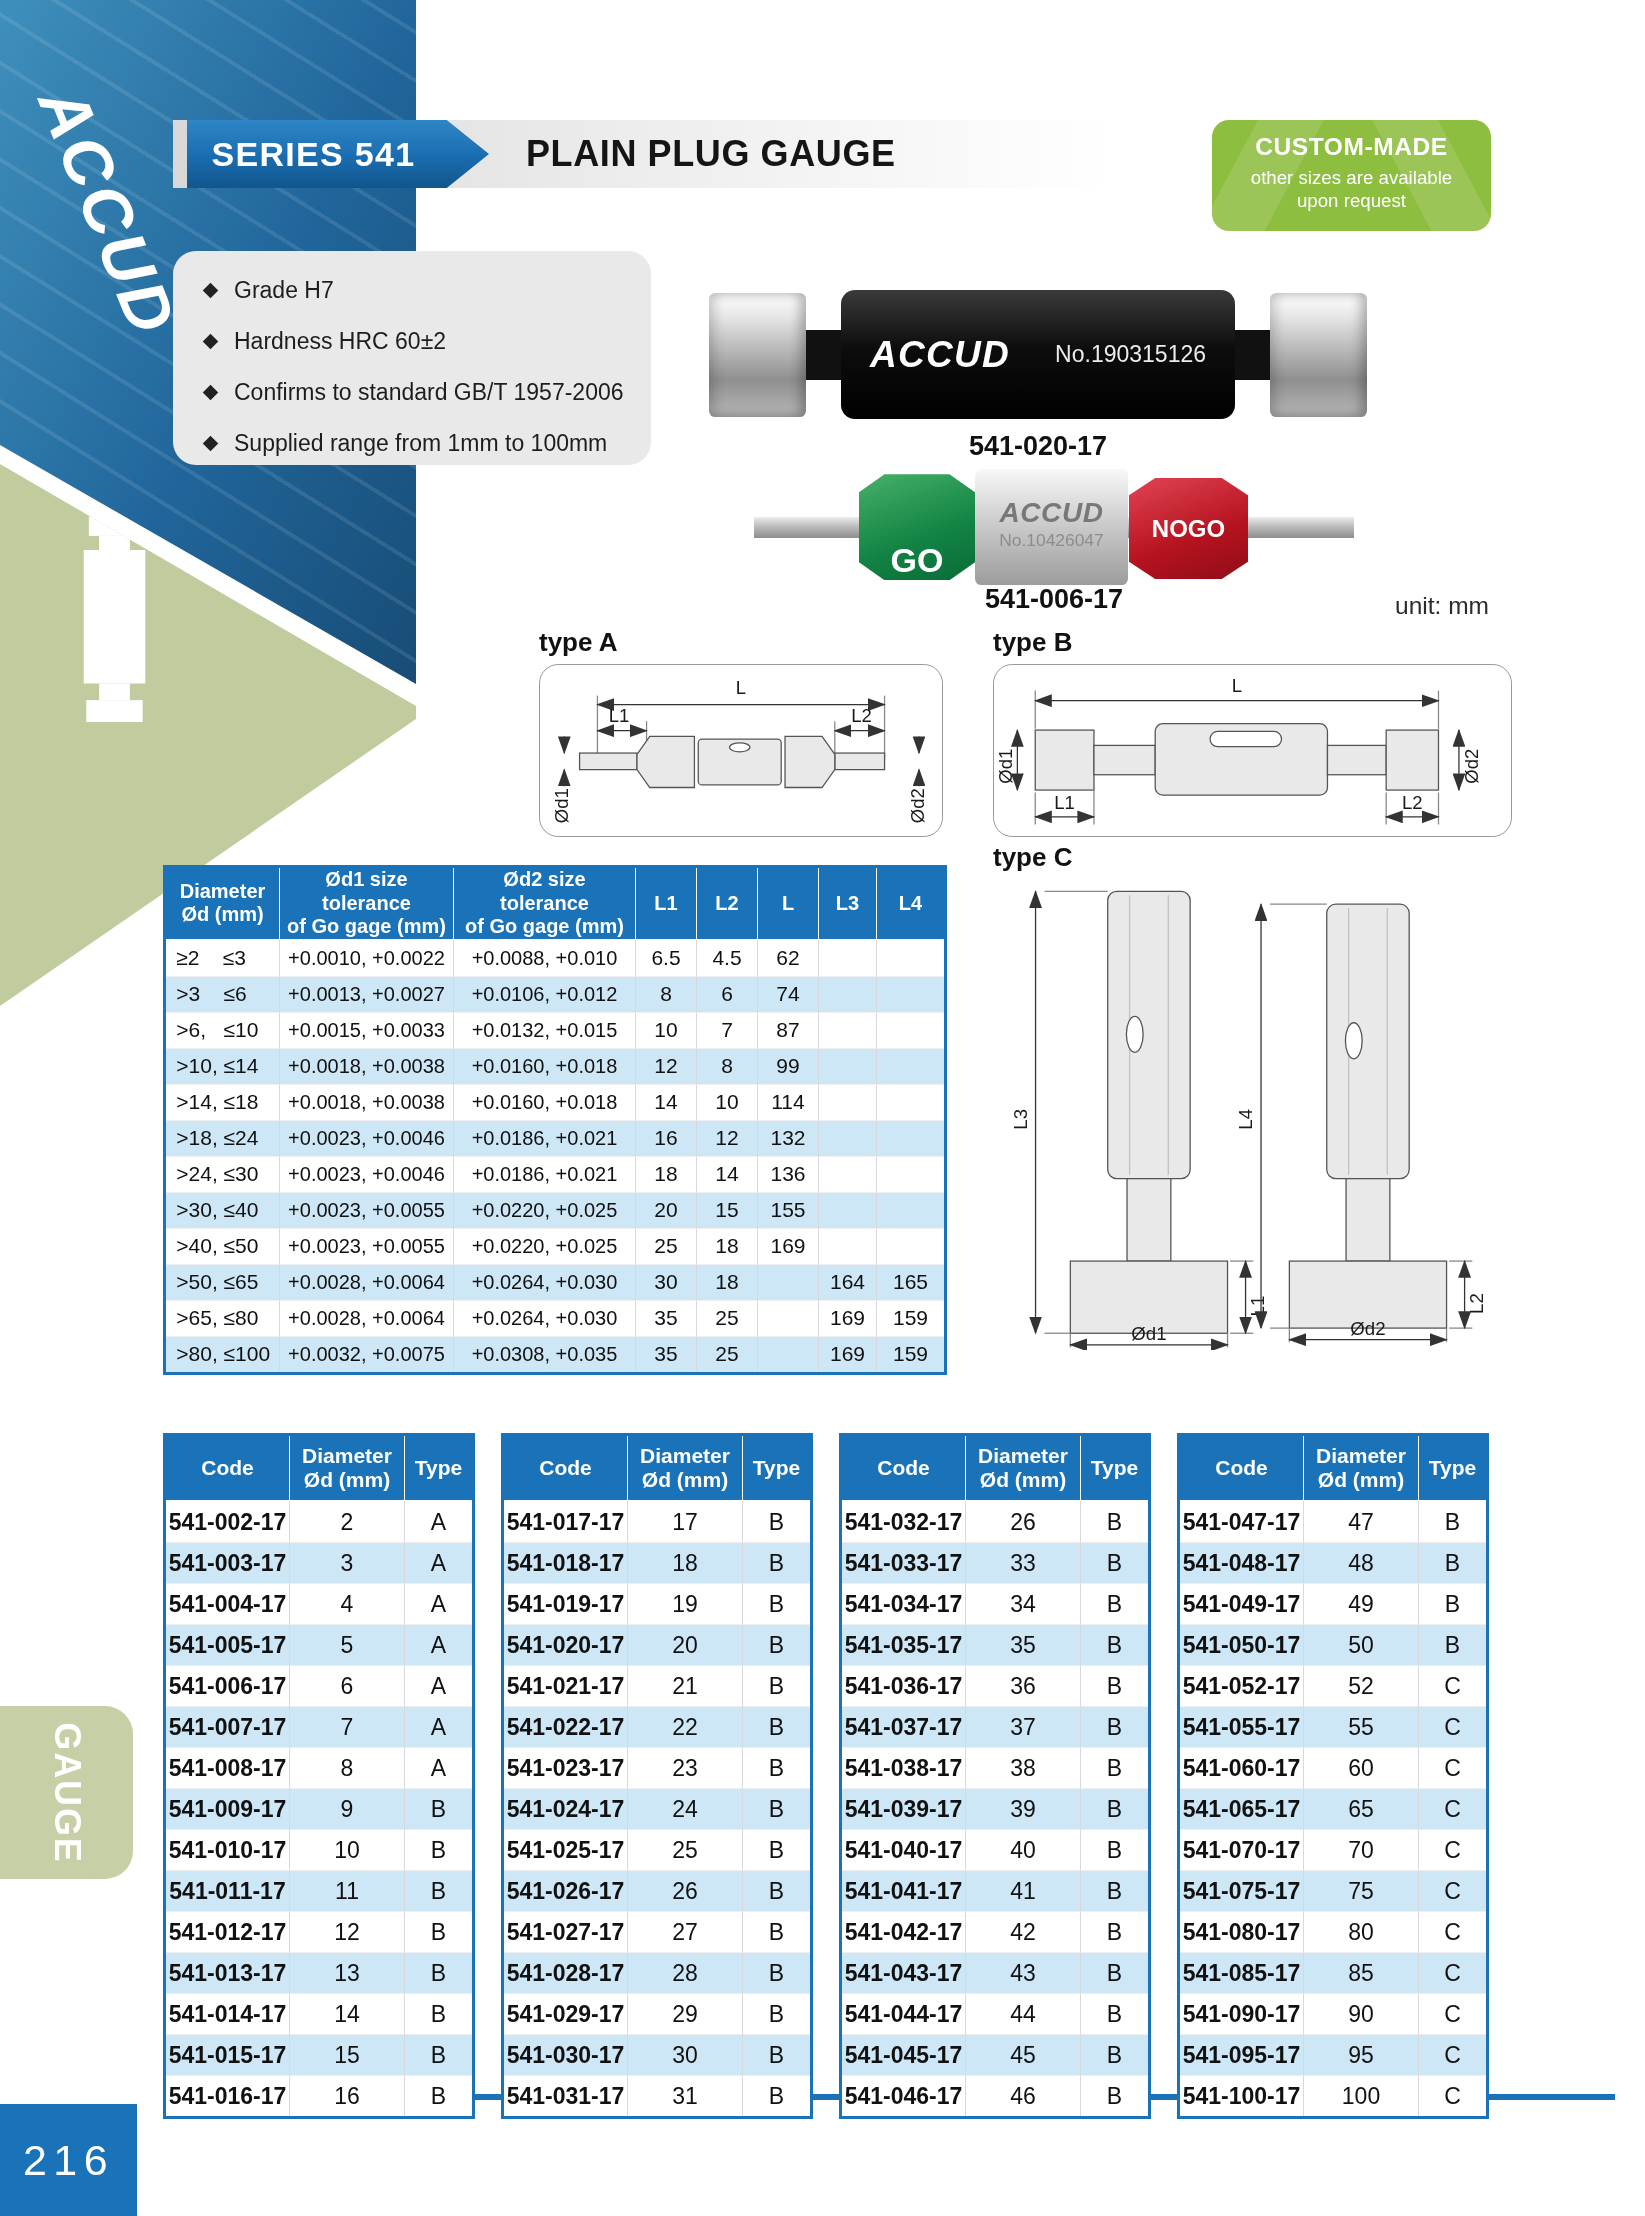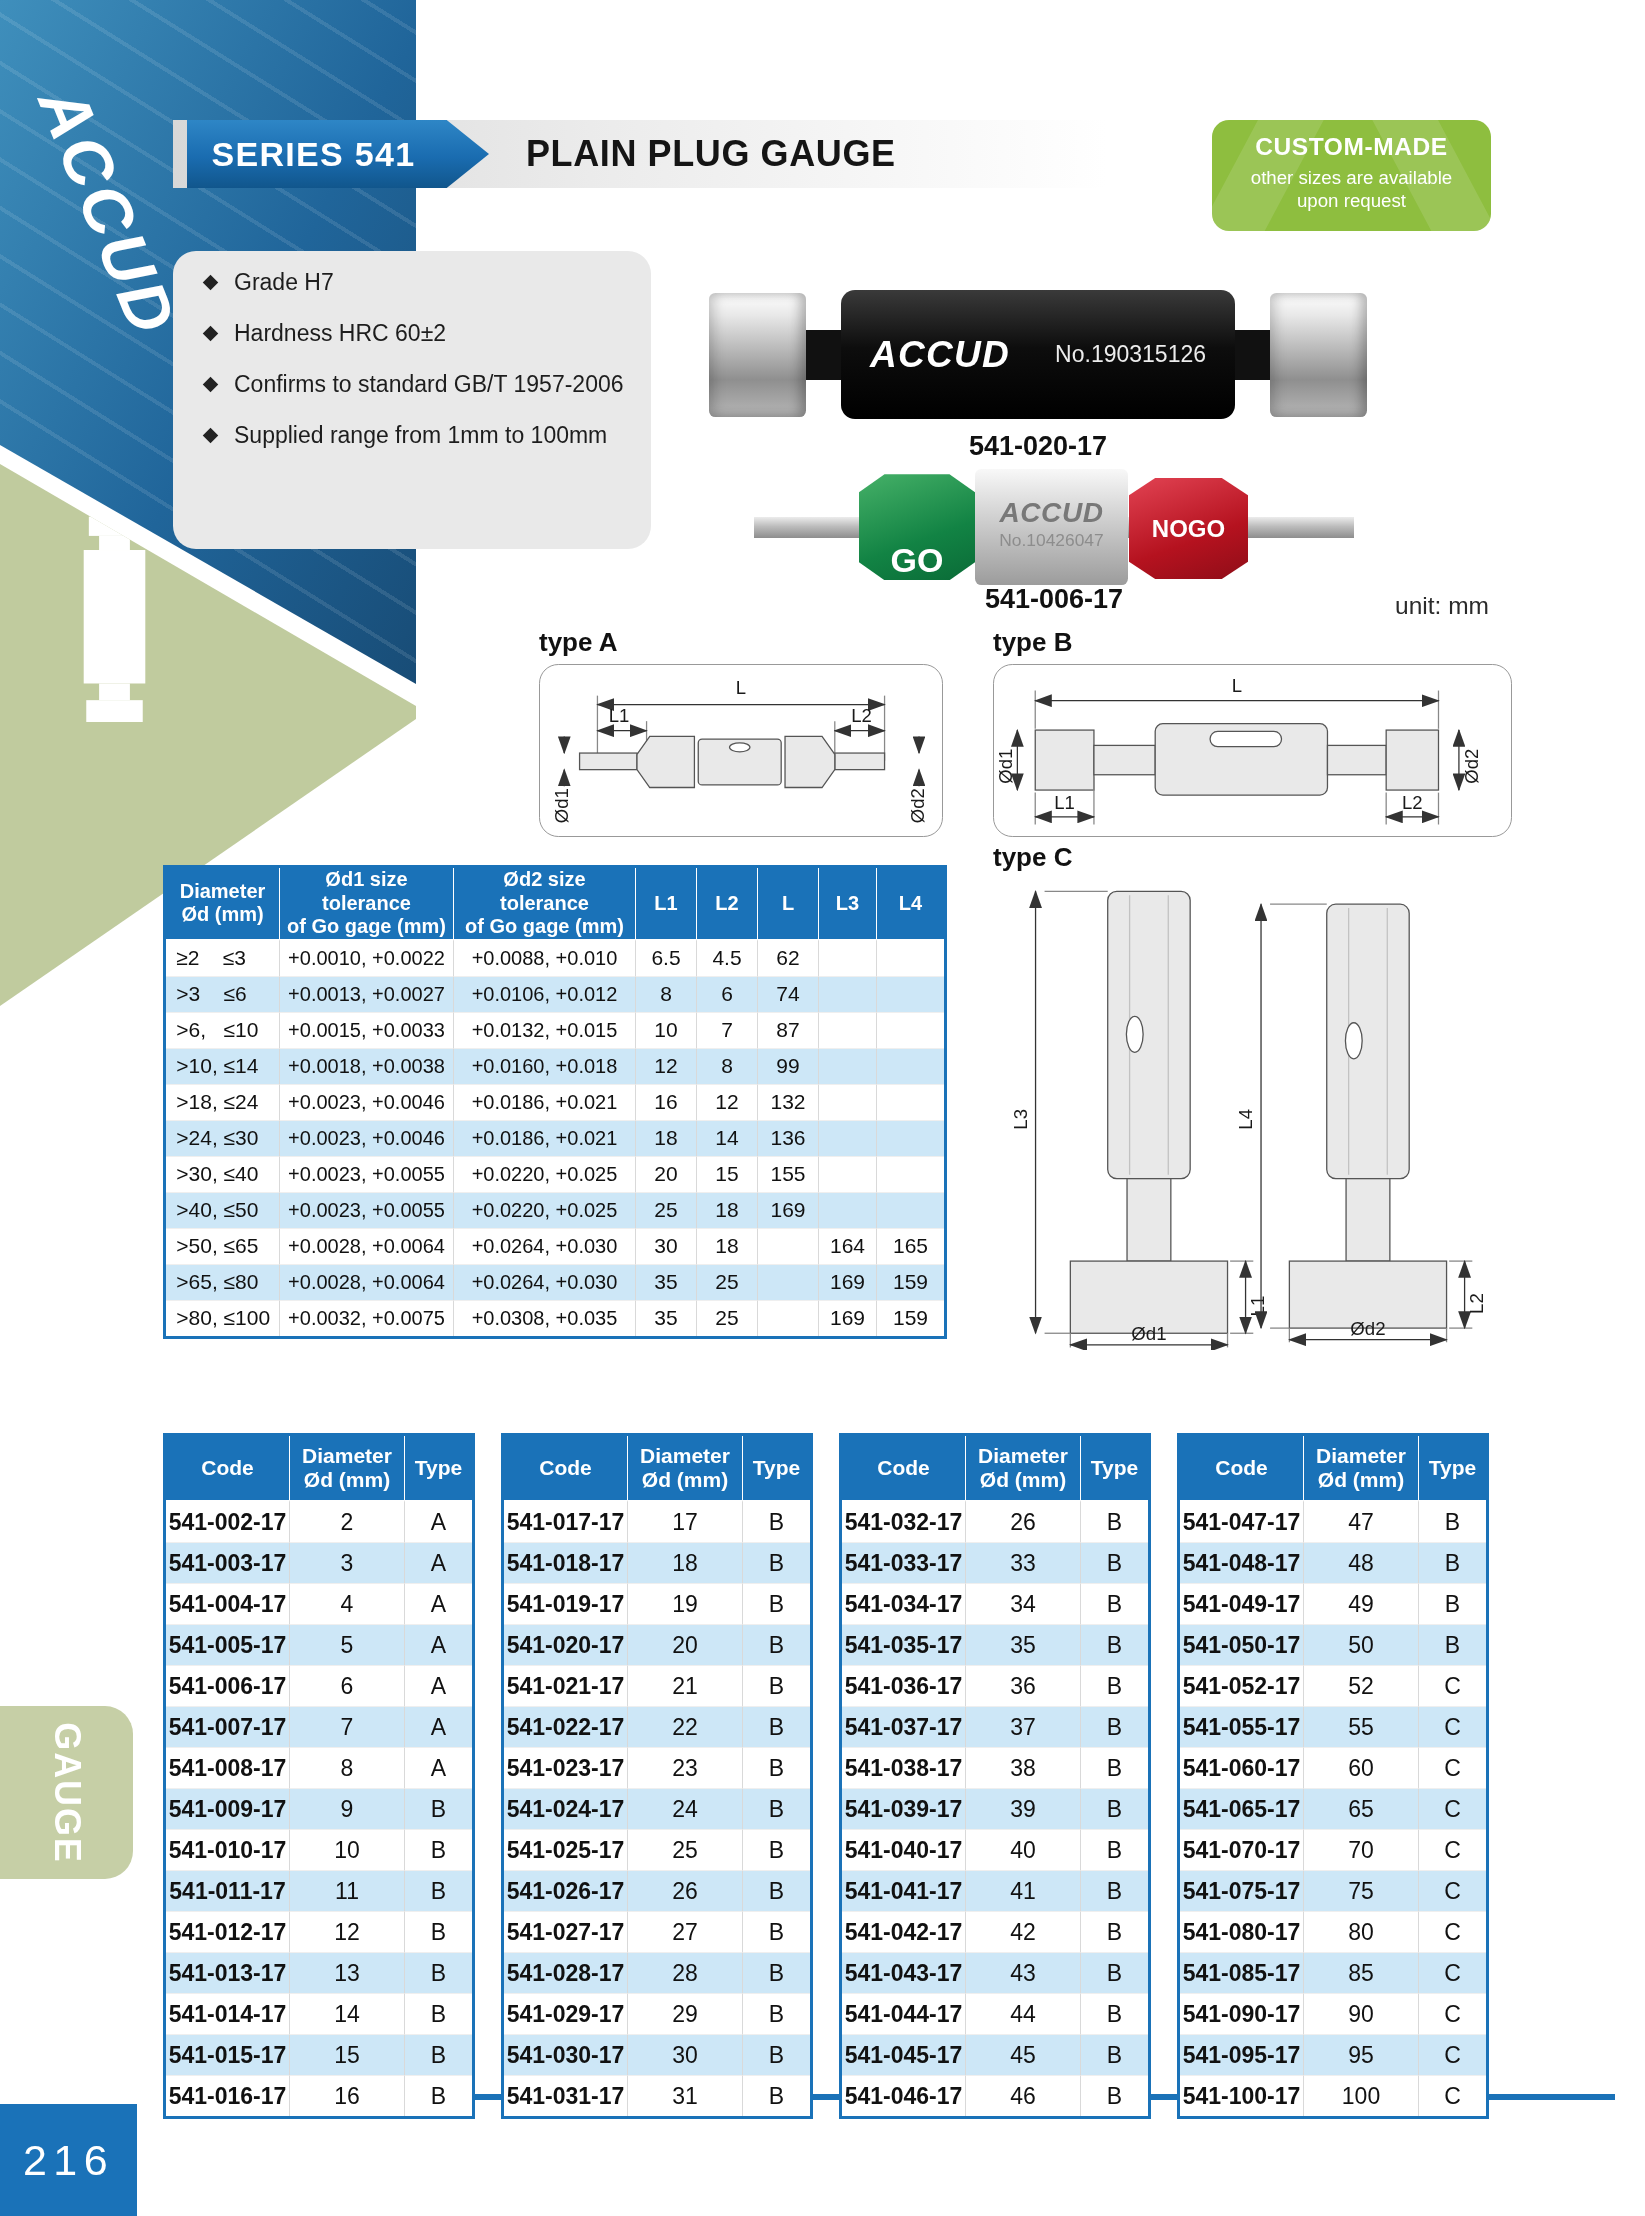--- a/index.html
+++ b/index.html
@@ -39,22 +39,22 @@
   .badge{position:absolute;left:1212px;top:120px;width:279px;height:111px;background:#8ebe3f;
     border-radius:17px;color:#fff;text-align:center;box-sizing:border-box;padding-top:13px;overflow:hidden;}
   .badge:before{content:"";position:absolute;left:19.3px;top:-26px;width:58px;height:168px;
     background:rgba(255,255,255,0.12);transform:rotate(28deg);}
   .badge:after{content:"";position:absolute;right:26px;top:-26px;width:58px;height:168px;
     background:rgba(255,255,255,0.12);transform:rotate(-28deg);}
   .badge-title{font-size:24.5px;font-weight:bold;letter-spacing:0.6px;position:relative;text-align:center;}
   .badge-sub{font-size:18.7px;line-height:1.22;margin-top:6.4px;position:relative;}
 
   
-  .features{position:absolute;left:173px;top:251px;width:478px;height:298px;background:#e9e9e9;
-    border-radius:23px;box-sizing:border-box;padding:18px 0 0 32px;}
+  .features{position:absolute;left:173px;top:251px;width:478px;height:214px;background:#e9e9e9;
+    border-radius:23px;box-sizing:border-box;padding:26px 0 0 32px;}
   .feature-item{display:flex;align-items:center;font-size:23px;color:#1d1d1d;margin-bottom:24px;}
   .diamond{width:11px;height:11px;background:#222;transform:rotate(45deg);margin-right:18px;flex:none;}
 
   
   .product1{position:absolute;left:709px;top:290px;width:658px;height:129px;display:flex;align-items:center;}
   .cap{width:97px;height:124px;border-radius:6.4px;flex:none;
     background:linear-gradient(180deg,#ffffff 0%,#e8e8e8 18%,#8f8f8f 70%,#b7b7b7 100%);
     box-shadow:inset -6.4px 0 10.3px rgba(0,0,0,0.25), inset 6.4px 0 10.3px rgba(0,0,0,0.15);}
   .neck{width:35px;height:50px;background:#111;flex:none;}
   .body1{flex:1;height:129px;border-radius:14px;display:flex;align-items:center;justify-content:center;gap:45px;
@@ -378,20 +378,30 @@
           <td>&gt;10, ≤14</td>
           <td>+0.0018, +0.0038</td>
           <td>+0.0160, +0.018</td>
           <td>12</td>
           <td>8</td>
           <td>99</td>
           <td></td>
           <td></td>
         </tr>
         <tr>
+          <td>&gt;14, ≤18</td>
+          <td>+0.0018, +0.0038</td>
+          <td>+0.0160, +0.018</td>
+          <td>14</td>
+          <td>10</td>
+          <td>114</td>
+          <td></td>
+          <td></td>
+        </tr>
+        <tr>
           <td>&gt;18, ≤24</td>
           <td>+0.0023, +0.0046</td>
           <td>+0.0186, +0.021</td>
           <td>16</td>
           <td>12</td>
           <td>132</td>
           <td></td>
           <td></td>
         </tr>
         <tr>

